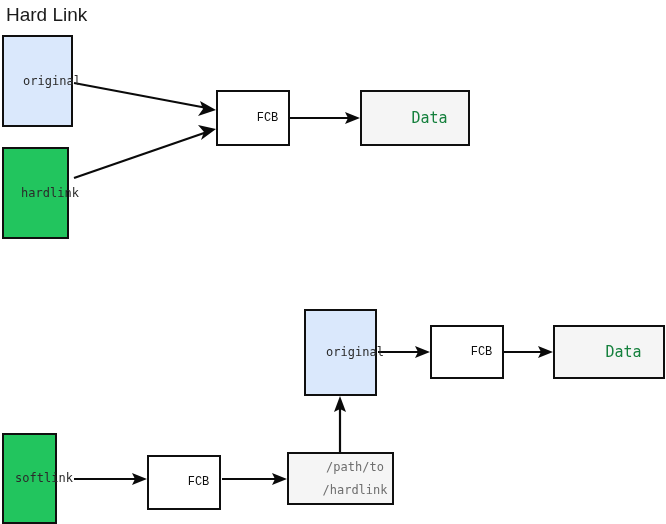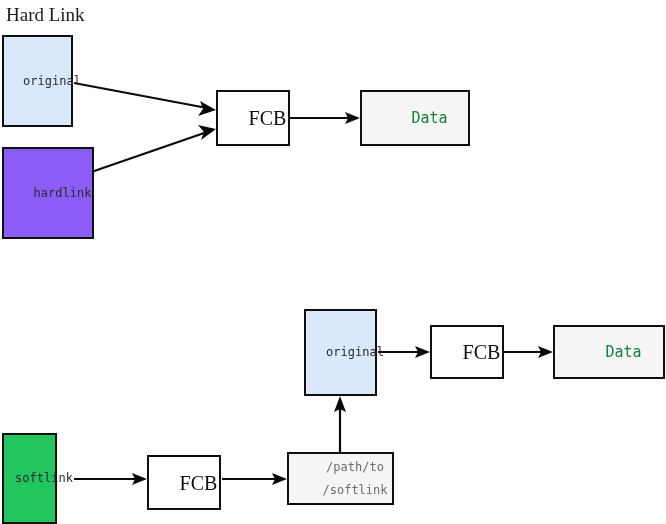--- a/index.html
+++ b/index.html
@@ -10,21 +10,21 @@
   #canvas {
     position: relative;
     width: 666px;
     height: 524px;
     background: #ffffff;
     overflow: hidden;
     font-family: "DejaVu Sans Mono", monospace;
   }
   .section-title {
     position: absolute;
-    font-family: Liberation Serif, serif;
+    font-family: Liberation Sans, sans-serif;
     font-size: 19px;
     color: #1a1a1a;
     letter-spacing: 0px;
     white-space: pre;
   }
   .node {
     position: absolute;
     box-sizing: border-box;
     border: 2px solid #0f0f0f;
     display: flex;
@@ -34,22 +34,22 @@
   }
   .node-label {
     font-family: "DejaVu Sans Mono", monospace;
     font-size: 12px;
     color: #2b2b2b;
     line-height: 1.9;
     white-space: pre-line;
     margin-left: 29px;
   }
   .node-label.sans {
-    font-family: Liberation Serif, serif;
-    font-size: 20px;
+    font-family: Liberation Mono, monospace;
+    font-size: 12px;
     color: #0f0f0f;
   }
   .node-label.mono-lg {
     font-size: 15px;
     color: #15803d;
   }
   .node-label.muted {
     color: #6e6e6e;
     font-size: 12px;
   }
@@ -88,21 +88,21 @@
     <polygon class="arrow-head" points="216,129 198,125 204,132 201,140"></polygon>
 
     <line class="edge-path" x1="290" y1="118" x2="351" y2="118"></line>
     <polygon class="arrow-head" points="360,118 345,112 348,118 345,124"></polygon>
   </svg>
 
   <div class="node" style="left:2px; top:35px; width:71px; height:92px; background:#dae8fc;">
     <span class="node-label">original</span>
   </div>
 
-  <div class="node" style="left:2px; top:147px; width:92px; height:92px; background:#8b5cf6;">
+  <div class="node" style="left:2px; top:147px; width:67px; height:92px; background:#22c55e;">
     <span class="node-label">hardlink</span>
   </div>
 
   <div class="node" style="left:216px; top:90px; width:74px; height:56px; background:#ffffff;">
     <span class="node-label sans">FCB</span>
   </div>
 
   <div class="node" style="left:360px; top:90px; width:110px; height:56px; background:#f5f5f5;">
     <span class="node-label mono-lg">Data</span>
   </div>
@@ -129,21 +129,21 @@
   <div class="node" style="left:2px; top:433px; width:55px; height:91px; background:#22c55e;">
     <span class="node-label">softlink</span>
   </div>
 
   <div class="node" style="left:147px; top:455px; width:74px; height:55px; background:#ffffff;">
     <span class="node-label sans">FCB</span>
   </div>
 
   <div class="node" style="left:287px; top:452px; width:107px; height:53px; background:#f5f5f5;">
     <span class="node-label muted">/path/to
-/softlink</span>
+/hardlink</span>
   </div>
 
   <div class="node" style="left:304px; top:309px; width:73px; height:87px; background:#dae8fc;">
     <span class="node-label">original</span>
   </div>
 
   <div class="node" style="left:430px; top:325px; width:74px; height:54px; background:#ffffff;">
     <span class="node-label sans">FCB</span>
   </div>
 

